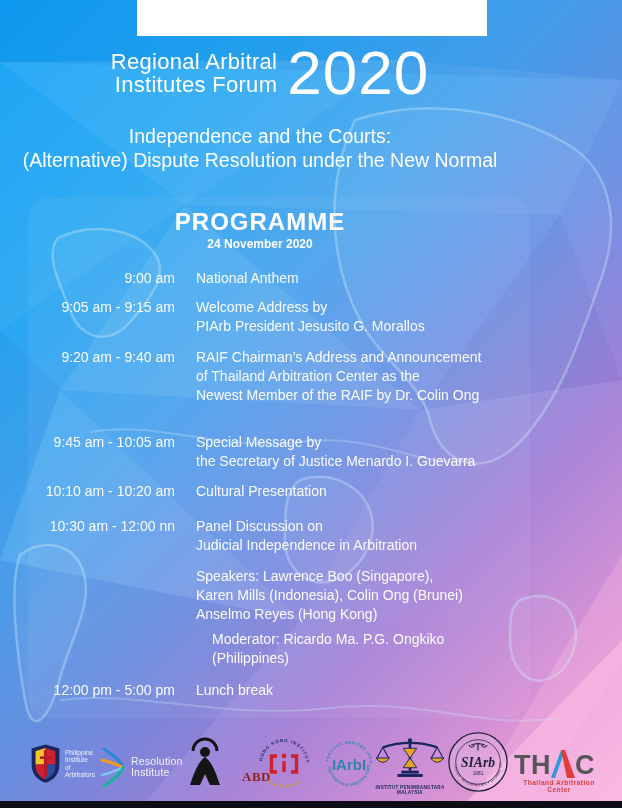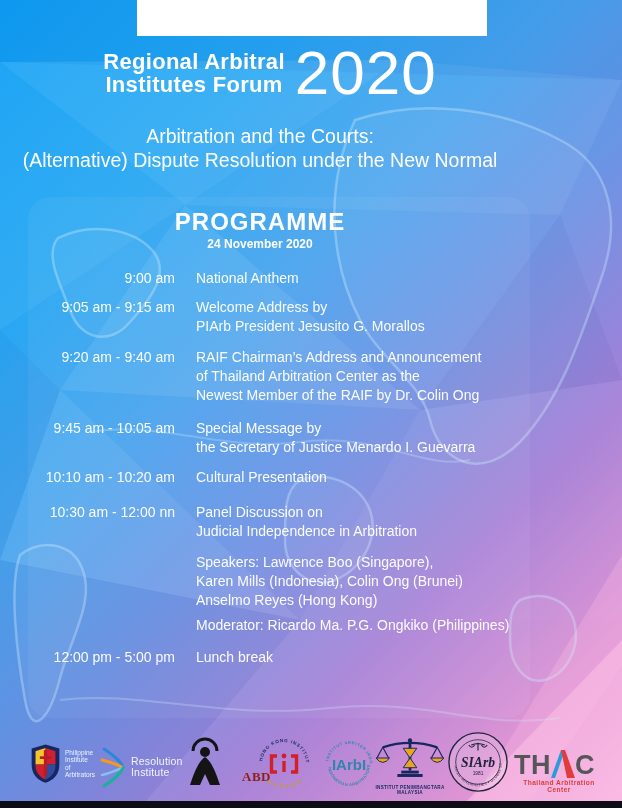--- a/index.html
+++ b/index.html
@@ -21,34 +21,34 @@
   .f10{background:rgba(10,30,140,0.05);clip-path:polygon(0px 560px,300px 620px,140px 808px,0px 808px);}
   .f11{background:rgba(255,255,255,0.04);clip-path:polygon(300px 620px,622px 620px,622px 808px,140px 808px);}
   .f12{background:rgba(255,195,232,0.50);clip-path:polygon(622px 640px,622px 808px,460px 808px);}
   .f13{background:rgba(255,190,230,0.28);clip-path:polygon(622px 555px,622px 665px,525px 808px,468px 808px);}
   .map-overlay{position:absolute;inset:0;pointer-events:none;}
   .soft-panel{position:absolute;left:28px;top:197px;width:502px;height:521px;border-radius:22px;
     background:rgba(255,255,255,0.05);pointer-events:none;}
   .white-box{position:absolute;left:137px;top:0;width:350px;height:36px;background:#ffffff;}
 
   .banner{position:absolute;left:0;top:44px;width:520px;display:flex;justify-content:center;align-items:center;}
-  .title-lines{font-size:22px;line-height:23px;font-weight:700;letter-spacing:0.3px;text-align:center;margin-left:20px;}
+  .title-lines{font-size:22px;line-height:23px;font-weight:400;letter-spacing:0.3px;text-align:right;margin-left:20px;}
   .year{font-size:62px;line-height:58px;font-weight:400;margin-left:10px;letter-spacing:1px;}
   .subtitle{position:absolute;left:0;top:124px;width:520px;text-align:center;font-size:19.5px;line-height:24px;font-weight:400;}
   .prog-head{position:absolute;left:0;top:209px;width:520px;text-align:center;}
   .prog-title{font-size:24px;font-weight:600;letter-spacing:1px;line-height:26px;}
   .prog-date{font-size:12px;font-weight:600;line-height:17px;margin-top:1px;}
 
   .schedule{position:absolute;left:0;top:269px;width:520px;font-size:14px;line-height:19px;color:rgba(255,255,255,0.97);}
   .row{display:flex;}
   .row .time{width:175px;text-align:right;flex:0 0 175px;}
   .row .desc{margin-left:21px;flex:1;}
   .row .desc span{display:block;}
-  .r1{margin-top:10px;} .r2{margin-top:12px;justify-content:center;} .r3{margin-top:14px;justify-content:flex-end;} .r4{margin-top:11px;}
-  .r5{margin-top:16px;} .r6{margin-top:12px;} .r7{margin-top:6px;}  .r8{margin-top:13px;}
+  .r1{margin-top:10px;} .r2{margin-top:12px;justify-content:center;} .r3{margin-top:28px;justify-content:flex-end;} .r4{margin-top:11px;}
+  .r5{margin-top:16px;} .r6{margin-top:12px;} .r7{margin-top:6px;gap:16px;}  .r8{margin-top:13px;}
 
   .logos{position:absolute;left:0;top:728px;width:532px;height:70px;}
   .logo{position:absolute;}
   .piarb{left:30px;top:16px;display:flex;align-items:center;}
   .piarb-text{font-size:6.5px;line-height:7.5px;color:#eef3fb;margin-left:4px;}
   .resolution{left:100px;top:18px;display:flex;align-items:center;}
   .res-text{font-size:10.5px;line-height:11.5px;color:#f0f4fa;margin-left:4px;letter-spacing:0.2px;}
   .abd{left:184px;top:7px;position:absolute;width:66px;height:58px;}
   .abd-label{position:absolute;left:34px;top:34px;font-family:"Liberation Serif",serif;font-weight:700;font-size:13px;color:#8e1f17;letter-spacing:0.5px;padding-left:24px;}
   .hkiarb{left:256px;top:8px;} .iarbi{left:323px;top:11px;} .miarb{left:375px;top:7px;}
@@ -98,21 +98,21 @@
 
   <div class="banner">
     <div class="title-lines">
       <div>Regional Arbitral</div>
       <div>Institutes Forum</div>
     </div>
     <div class="year">2020</div>
   </div>
 
   <div class="subtitle">
-    <div>Arbitration and the Courts:</div>
+    <div>Independence and the Courts:</div>
     <div>(Alternative) Dispute Resolution under the New Normal</div>
   </div>
 
   <div class="prog-head">
     <div class="prog-title">PROGRAMME</div>
     <div class="prog-date">24 November 2020</div>
   </div>
 
   <div class="schedule">
     <div class="row r0">

